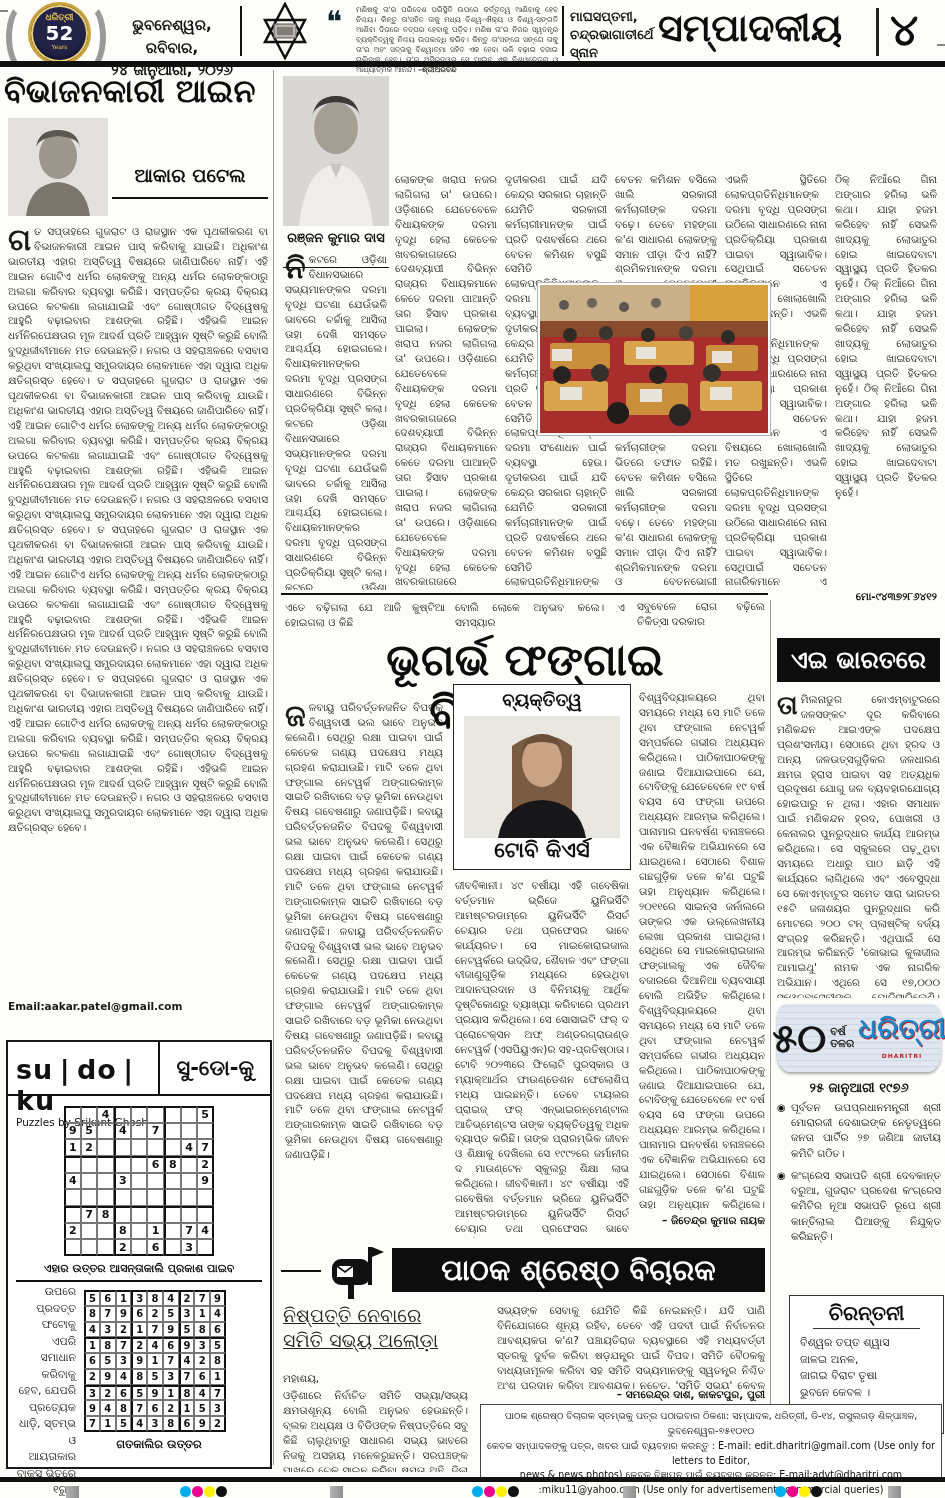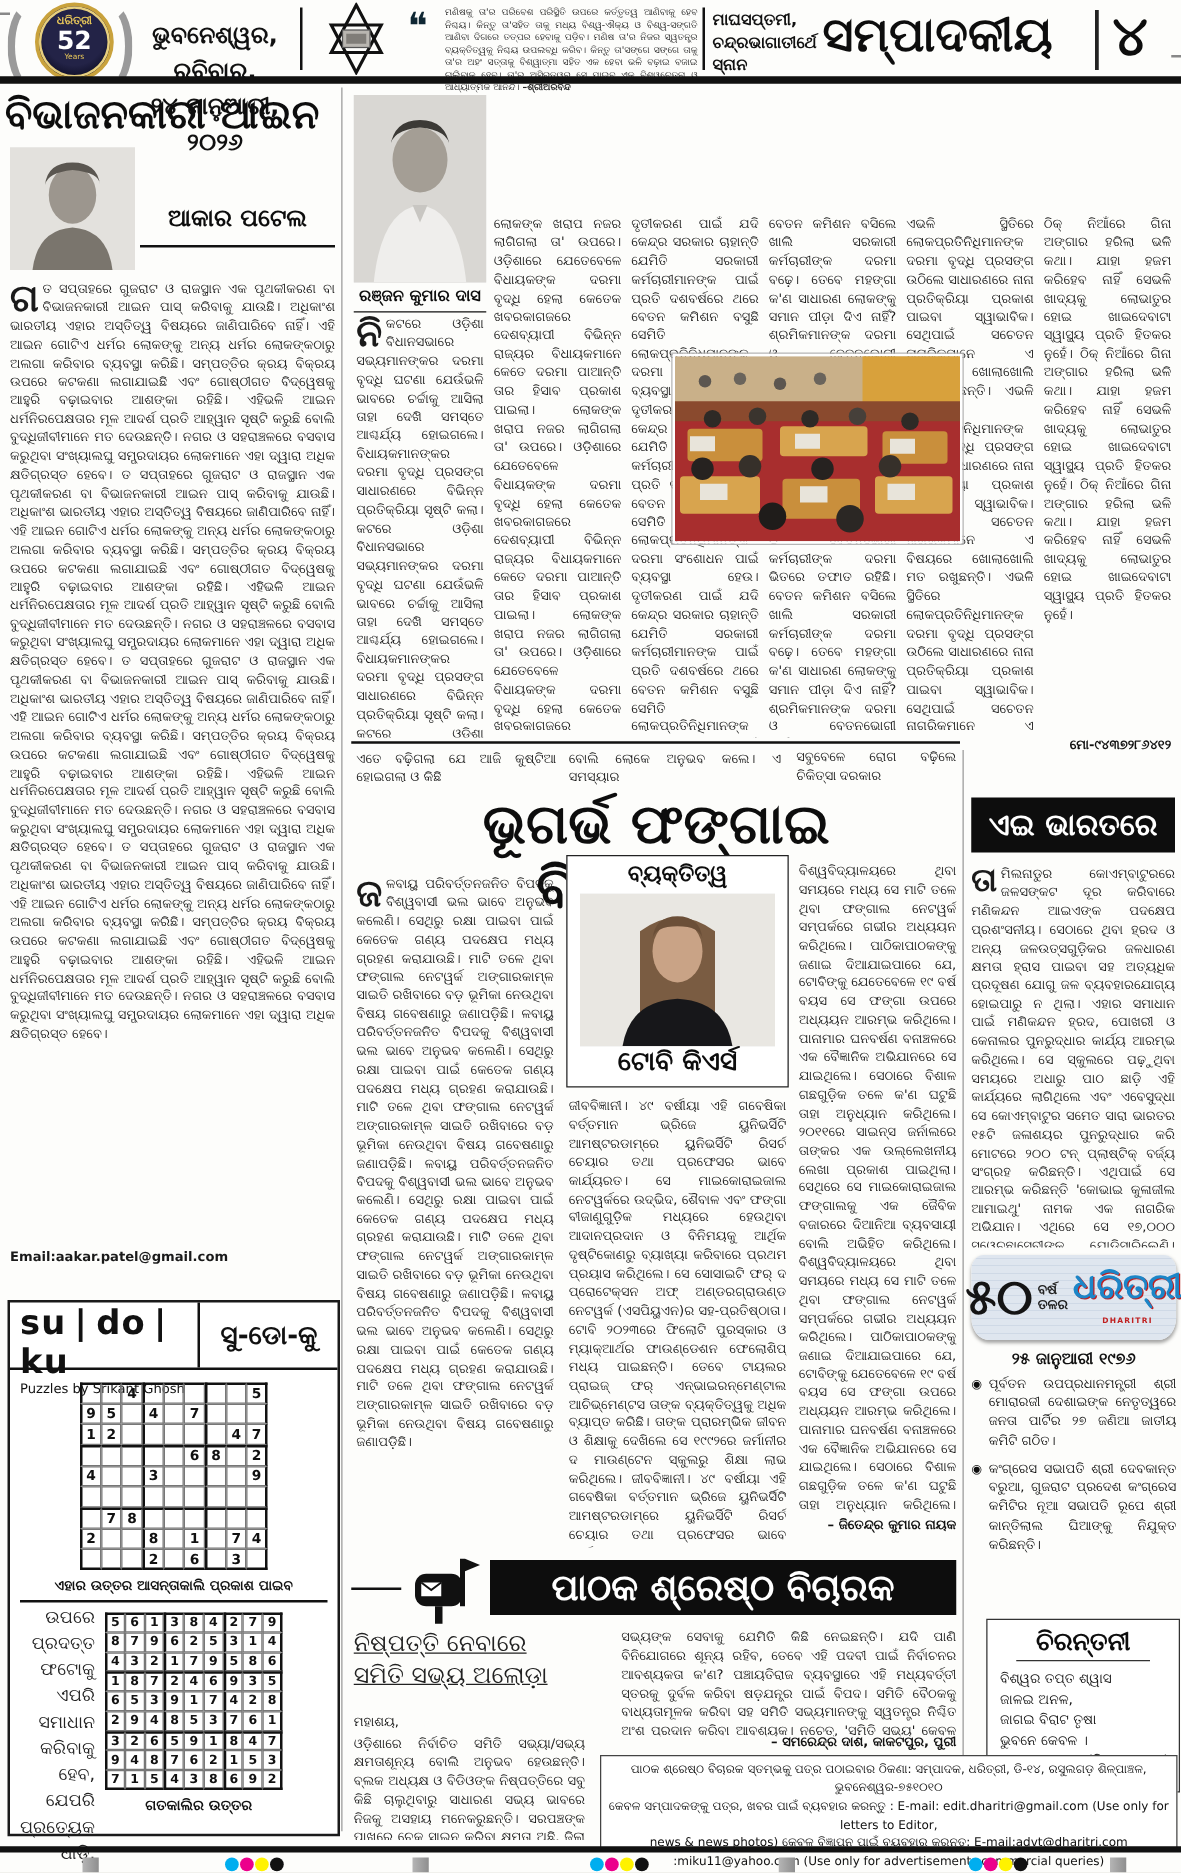--- a/index.html
+++ b/index.html
@@ -25,21 +25,21 @@
   .mast-divider{position:absolute;top:6px;width:2px;height:50px;background:#111;}
   .quote-icon{font-size:30px;line-height:1;color:#0f2733;}
   .tiny-quote{font-size:7.4px;line-height:1.35;text-align:justify;color:#222;}
   
   #sudoku-box{border:2px solid #1a1a1a;background:#fff;}
   .sud-grid{display:grid;background:#fff;}
   .sudoku-cell{border:0.5px solid #777;display:flex;align-items:center;justify-content:center;font-weight:bold;color:#111;}
   .sudoku-cell.bl{border-left:2px solid #111;} .sudoku-cell.bt{border-top:2px solid #111;}
   .sudoku-cell.br{border-right:2px solid #111;} .sudoku-cell.bb{border-bottom:2px solid #111;}
   #puzzle-grid .sudoku-cell{font-size:11px;} #solution-grid .sudoku-cell{font-size:10px;}
-  .instr-line{font-size:14px;line-height:1.5;text-align:right;color:#222;}
+  .instr-line{font-size:11px;line-height:1.5;text-align:right;color:#222;}
   
   .black-banner{background:#0d0d0d;color:#fff;display:flex;align-items:center;justify-content:center;font-weight:bold;}
   
   #fy-banner{background:repeating-linear-gradient(0deg,#dfe6ef 0 5px,#cfd9e6 5px 6px),linear-gradient(#f2f2f2,#b9b9b9);border-radius:10px 10px 14px 14px/12px 12px 18px 18px;box-shadow:0 2px 3px rgba(0,0,0,.35);display:flex;align-items:center;justify-content:center;gap:4px;}
   .fy-50{font-size:40px;font-weight:bold;color:#141414;line-height:1;}
   .fy-mid{font-size:11px;font-weight:bold;color:#222;line-height:1.1;width:34px;}
   .fy-dh{font-size:28px;font-weight:bold;color:#1c86c8;text-shadow:1px 1px 0 #c02020;line-height:1;}
   .fy-en{font-size:6px;color:#c02020;font-weight:bold;letter-spacing:1px;}
   .fy-item{font-size:10.5px;line-height:1.45;text-align:justify;margin-bottom:7px;position:relative;padding-left:14px;}
   .blt{position:absolute;left:0;top:1px;font-size:10px;color:#0d0d0d;}
@@ -62,21 +62,21 @@
   <div class="abs" id="logo-badge" style="left:6px;top:2px;">
     <div class="arc l"></div>
     <div class="arc r"></div>
     <div id="logo-circle">
       <span class="nm">ଧରିତ୍ରୀ</span>
       <span class="yr">52</span>
       <span class="ys">Years</span>
     </div>
   </div>
 
-  <div class="abs center" style="left:108px;top:14px;width:128px;font-size:19px;font-weight:bold;line-height:1.5;">
+  <div class="abs center" style="left:108px;top:14px;width:128px;font-size:15px;font-weight:bold;line-height:1.5;">
     <div>ଭୁବନେଶ୍ୱର, ରବିବାର,</div>
     <div>୨୪ ଜାନୁଆରୀ, ୨୦୨୬</div>
   </div>
 
   <div class="mast-divider" style="left:240px;"></div>
 
   <div class="abs" style="left:250px;top:2px;">
     <svg width="70" height="58" viewBox="0 0 70 58">
       <polygon points="35,2 55,40 15,40" fill="none" stroke="#111" stroke-width="2.5"></polygon>
       <polygon points="35,56 15,18 55,18" fill="none" stroke="#111" stroke-width="2.5"></polygon>
@@ -128,21 +128,21 @@
 
   <div class="abs photo" style="left:283px;top:76px;width:106px;height:150px;">
     <svg width="106" height="150" viewBox="0 0 106 150">
       <rect width="106" height="150" fill="#d9d7d3"></rect>
       <ellipse cx="53" cy="52" rx="22" ry="26" fill="#a49e95"></ellipse>
       <path d="M29 42 Q32 20 53 20 Q74 20 77 42 Q76 28 53 26 Q30 28 29 42 Z" fill="#3c3a36"></path>
       <path d="M16 150 Q22 92 53 88 Q84 92 90 150 Z" fill="#efeeec"></path>
       <path d="M47 88 L53 102 L59 88 Z" fill="#c8c6c2"></path>
     </svg>
   </div>
-  <div class="abs center headline" style="left:283px;top:230px;width:106px;font-size:13px;border-bottom:1.5px solid #111;padding-bottom:4px;">ରଞ୍ଜନ କୁମାର ଦାସ</div>
+  <div class="abs center headline" style="left:283px;top:230px;width:106px;font-size:13px;border-bottom:1.5px solid #111;padding-bottom:21px;">ରଞ୍ଜନ କୁମାର ଦାସ</div>
 
 
   <div class="abs body-text" style="left:285px;top:252px;width:102px;height:338px;">
     <span class="dropcap">ନି</span><span>କଟରେ ଓଡ଼ିଶା ବିଧାନସଭାରେ ସଭ୍ୟମାନଙ୍କର ଦରମା ବୃଦ୍ଧି ଘଟଣା ଯେଉଁଭଳି ଭାବରେ ଚର୍ଚ୍ଚାକୁ ଆସିଲା ତାହା ଦେଖି ସମସ୍ତେ ଆଶ୍ଚର୍ଯ୍ୟ ହୋଇଗଲେ। ବିଧାୟକମାନଙ୍କର ଦରମା ବୃଦ୍ଧି ପ୍ରସଙ୍ଗ ସାଧାରଣରେ ବିଭିନ୍ନ ପ୍ରତିକ୍ରିୟା ସୃଷ୍ଟି କଲା।  କଟରେ ଓଡ଼ିଶା ବିଧାନସଭାରେ ସଭ୍ୟମାନଙ୍କର ଦରମା ବୃଦ୍ଧି ଘଟଣା ଯେଉଁଭଳି ଭାବରେ ଚର୍ଚ୍ଚାକୁ ଆସିଲା ତାହା ଦେଖି ସମସ୍ତେ ଆଶ୍ଚର୍ଯ୍ୟ ହୋଇଗଲେ। ବିଧାୟକମାନଙ୍କର ଦରମା ବୃଦ୍ଧି ପ୍ରସଙ୍ଗ ସାଧାରଣରେ ବିଭିନ୍ନ ପ୍ରତିକ୍ରିୟା ସୃଷ୍ଟି କଲା।  କଟରେ ଓଡ଼ିଶା ବିଧାନସଭାରେ ସଭ୍ୟମାନଙ୍କର ଦରମା ବୃଦ୍ଧି ଘଟଣା ଯେଉଁଭଳି ଭାବରେ ଚର୍ଚ୍ଚାକୁ ଆସିଲା ତାହା ଦେଖି ସମସ୍ତେ ଆଶ୍ଚର୍ଯ୍ୟ ହୋଇଗଲେ। ବିଧାୟକମାନଙ୍କର ଦରମା ବୃଦ୍ଧି ପ୍ରସଙ୍ଗ ସାଧାରଣରେ ବିଭିନ୍ନ ପ୍ରତିକ୍ରିୟା ସୃଷ୍ଟି କଲା। </span>
   </div>
   <div class="abs body-text" style="left:395px;top:172px;width:102px;height:418px;">ଲୋକଙ୍କ ଖରାପ ନଜର ଲାଗିଗଲା ତା' ଉପରେ। ଓଡ଼ିଶାରେ ଯେତେବେଳେ ବିଧାୟକଙ୍କ ଦରମା ବୃଦ୍ଧି ହେଲା କେତେକ ଖବରକାଗଜରେ ଦେଶବ୍ୟାପୀ ବିଭିନ୍ନ ରାଜ୍ୟର ବିଧାୟକମାନେ କେତେ ଦରମା ପାଆନ୍ତି ତାର ହିସାବ ପ୍ରକାଶ ପାଇଲା।  ଲୋକଙ୍କ ଖରାପ ନଜର ଲାଗିଗଲା ତା' ଉପରେ। ଓଡ଼ିଶାରେ ଯେତେବେଳେ ବିଧାୟକଙ୍କ ଦରମା ବୃଦ୍ଧି ହେଲା କେତେକ ଖବରକାଗଜରେ ଦେଶବ୍ୟାପୀ ବିଭିନ୍ନ ରାଜ୍ୟର ବିଧାୟକମାନେ କେତେ ଦରମା ପାଆନ୍ତି ତାର ହିସାବ ପ୍ରକାଶ ପାଇଲା।  ଲୋକଙ୍କ ଖରାପ ନଜର ଲାଗିଗଲା ତା' ଉପରେ। ଓଡ଼ିଶାରେ ଯେତେବେଳେ ବିଧାୟକଙ୍କ ଦରମା ବୃଦ୍ଧି ହେଲା କେତେକ ଖବରକାଗଜରେ ଦେଶବ୍ୟାପୀ ବିଭିନ୍ନ ରାଜ୍ୟର ବିଧାୟକମାନେ କେତେ ଦରମା ପାଆନ୍ତି ତାର ହିସାବ ପ୍ରକାଶ ପାଇଲା। </div>
   <div class="abs body-text" style="left:505px;top:172px;width:102px;height:418px;">ଦୃତୀକରଣ ପାଇଁ ଯଦି କେନ୍ଦ୍ର ସରକାର ଚାହାନ୍ତି ଯେମିତି ସରକାରୀ କର୍ମଚାରୀମାନଙ୍କ ପାଇଁ ପ୍ରତି ଦଶବର୍ଷରେ ଥରେ ବେତନ କମିଶନ ବସୁଛି ସେମିତି ଲୋକପ୍ରତିନିଧିମାନଙ୍କ ଦରମା ସଂଶୋଧନ ପାଇଁ ବ୍ୟବସ୍ଥା ହେଉ।  ଦୃତୀକରଣ ପାଇଁ ଯଦି କେନ୍ଦ୍ର ସରକାର ଚାହାନ୍ତି ଯେମିତି ସରକାରୀ କର୍ମଚାରୀମାନଙ୍କ ପାଇଁ ପ୍ରତି ଦଶବର୍ଷରେ ଥରେ ବେତନ କମିଶନ ବସୁଛି ସେମିତି ଲୋକପ୍ରତିନିଧିମାନଙ୍କ ଦରମା ସଂଶୋଧନ ପାଇଁ ବ୍ୟବସ୍ଥା ହେଉ।  ଦୃତୀକରଣ ପାଇଁ ଯଦି କେନ୍ଦ୍ର ସରକାର ଚାହାନ୍ତି ଯେମିତି ସରକାରୀ କର୍ମଚାରୀମାନଙ୍କ ପାଇଁ ପ୍ରତି ଦଶବର୍ଷରେ ଥରେ ବେତନ କମିଶନ ବସୁଛି ସେମିତି ଲୋକପ୍ରତିନିଧିମାନଙ୍କ ଦରମା ସଂଶୋଧନ ପାଇଁ ବ୍ୟବସ୍ଥା ହେଉ। </div>
   <div class="abs body-text" style="left:615px;top:172px;width:102px;height:418px;">ବେତନ କମିଶନ ବସିଲେ ଖାଲି ସରକାରୀ କର୍ମଚାରୀଙ୍କ ଦରମା ବଢ଼େ। ତେବେ ମହଙ୍ଗା କ'ଣ ସାଧାରଣ ଲୋକଙ୍କୁ ସମାନ ପୀଡ଼ା ଦିଏ ନାହିଁ? ଶ୍ରମିକମାନଙ୍କ ଦରମା ଓ ବେତନଭୋଗୀ କର୍ମଚାରୀଙ୍କ ଦରମା ଭିତରେ ତଫାତ ରହିଛି।  ବେତନ କମିଶନ ବସିଲେ ଖାଲି ସରକାରୀ କର୍ମଚାରୀଙ୍କ ଦରମା ବଢ଼େ। ତେବେ ମହଙ୍ଗା କ'ଣ ସାଧାରଣ ଲୋକଙ୍କୁ ସମାନ ପୀଡ଼ା ଦିଏ ନାହିଁ? ଶ୍ରମିକମାନଙ୍କ ଦରମା ଓ ବେତନଭୋଗୀ କର୍ମଚାରୀଙ୍କ ଦରମା ଭିତରେ ତଫାତ ରହିଛି।  ବେତନ କମିଶନ ବସିଲେ ଖାଲି ସରକାରୀ କର୍ମଚାରୀଙ୍କ ଦରମା ବଢ଼େ। ତେବେ ମହଙ୍ଗା କ'ଣ ସାଧାରଣ ଲୋକଙ୍କୁ ସମାନ ପୀଡ଼ା ଦିଏ ନାହିଁ? ଶ୍ରମିକମାନଙ୍କ ଦରମା ଓ ବେତନଭୋଗୀ କର୍ମଚାରୀଙ୍କ ଦରମା ଭିତରେ ତଫାତ ରହିଛି। </div>
   <div class="abs body-text" style="left:725px;top:172px;width:102px;height:418px;">ଏଭଳି ସ୍ଥିତିରେ ଲୋକପ୍ରତିନିଧିମାନଙ୍କ ଦରମା ବୃଦ୍ଧି ପ୍ରସଙ୍ଗ ଉଠିଲେ ସାଧାରଣରେ ନାନା ପ୍ରତିକ୍ରିୟା ପ୍ରକାଶ ପାଇବା ସ୍ୱାଭାବିକ। ସେଥିପାଇଁ ସଚେତନ ନାଗରିକମାନେ ଏ ବିଷୟରେ ଖୋଲାଖୋଲି ମତ ରଖୁଛନ୍ତି।  ଏଭଳି ସ୍ଥିତିରେ ଲୋକପ୍ରତିନିଧିମାନଙ୍କ ଦରମା ବୃଦ୍ଧି ପ୍ରସଙ୍ଗ ଉଠିଲେ ସାଧାରଣରେ ନାନା ପ୍ରତିକ୍ରିୟା ପ୍ରକାଶ ପାଇବା ସ୍ୱାଭାବିକ। ସେଥିପାଇଁ ସଚେତନ ନାଗରିକମାନେ ଏ ବିଷୟରେ ଖୋଲାଖୋଲି ମତ ରଖୁଛନ୍ତି।  ଏଭଳି ସ୍ଥିତିରେ ଲୋକପ୍ରତିନିଧିମାନଙ୍କ ଦରମା ବୃଦ୍ଧି ପ୍ରସଙ୍ଗ ଉଠିଲେ ସାଧାରଣରେ ନାନା ପ୍ରତିକ୍ରିୟା ପ୍ରକାଶ ପାଇବା ସ୍ୱାଭାବିକ। ସେଥିପାଇଁ ସଚେତନ ନାଗରିକମାନେ ଏ ବିଷୟରେ ଖୋଲାଖୋଲି ମତ ରଖୁଛନ୍ତି। </div>
   <div class="abs body-text" style="left:835px;top:172px;width:102px;height:415px;">ଠିକ୍ ନିଆଁରେ ଗିନା ଅଙ୍ଗାର ହରିଲା ଭଳି କଥା। ଯାହା ହଜମ କରିହେବ ନାହିଁ ସେଭଳି ଖାଦ୍ୟକୁ ଲୋଭାତୁର ହୋଇ ଖାଇଦେବାଟା ସ୍ୱାସ୍ଥ୍ୟ ପ୍ରତି ହିତକର ନୁହେଁ।  ଠିକ୍ ନିଆଁରେ ଗିନା ଅଙ୍ଗାର ହରିଲା ଭଳି କଥା। ଯାହା ହଜମ କରିହେବ ନାହିଁ ସେଭଳି ଖାଦ୍ୟକୁ ଲୋଭାତୁର ହୋଇ ଖାଇଦେବାଟା ସ୍ୱାସ୍ଥ୍ୟ ପ୍ରତି ହିତକର ନୁହେଁ।  ଠିକ୍ ନିଆଁରେ ଗିନା ଅଙ୍ଗାର ହରିଲା ଭଳି କଥା। ଯାହା ହଜମ କରିହେବ ନାହିଁ ସେଭଳି ଖାଦ୍ୟକୁ ଲୋଭାତୁର ହୋଇ ଖାଇଦେବାଟା ସ୍ୱାସ୍ଥ୍ୟ ପ୍ରତି ହିତକର ନୁହେଁ। </div>
@@ -241,21 +241,21 @@
         <div class="poem-line">ଜାଳଇ ଅନଳ,</div>
         <div class="poem-line">ଜାଗଇ ବିରାଟ ତୃଷା</div>
         <div class="poem-line">ଭୁବନେ କେବଳ ।</div>
       </div>
     <div class="right" style="font-size:10px;margin:2px 8px 0 0;">–(ଚିରନ୍ତନ କୁହେ)</div>
     <div class="center headline" style="font-size:12.5px;margin-top:3px;">–କାଳିନ୍ଦୀ ଚରଣ ପାଣିଗ୍ରାହୀ</div>
   </div>
 
   <div class="abs" id="sudoku-box" style="left:6px;top:1040px;width:262px;height:425px;">
     <div style="display:flex;border-bottom:2px solid #111;height:52px;">
-      <div style="flex:1.3;padding:1px 0 0 8px;">
+      <div style="flex:1.3;padding:12px 0 0 8px;">
         <span style="font-size:27px;font-weight:bold;letter-spacing:1px;"><span>su</span> | <span>do</span> | <span>ku</span></span>
         <div style="font-size:10.5px;">Puzzles by Srikant Ghosh</div>
       </div>
       <div style="flex:1;border-left:2px solid #111;display:flex;align-items:center;justify-content:center;font-size:21px;font-weight:bold;">ସୁ-ଡୋ-କୁ</div>
     </div>
     <div class="sud-grid" id="puzzle-grid" style="width:150px;height:150px;margin:10px auto 0;grid-template-columns:repeat(9,1fr);grid-template-rows:repeat(9,1fr);">
         <div class="sudoku-cell bl bt"></div>
         <div class="sudoku-cell bt"></div>
         <div class="sudoku-cell bt">4</div>
         <div class="sudoku-cell bl bt"></div>

